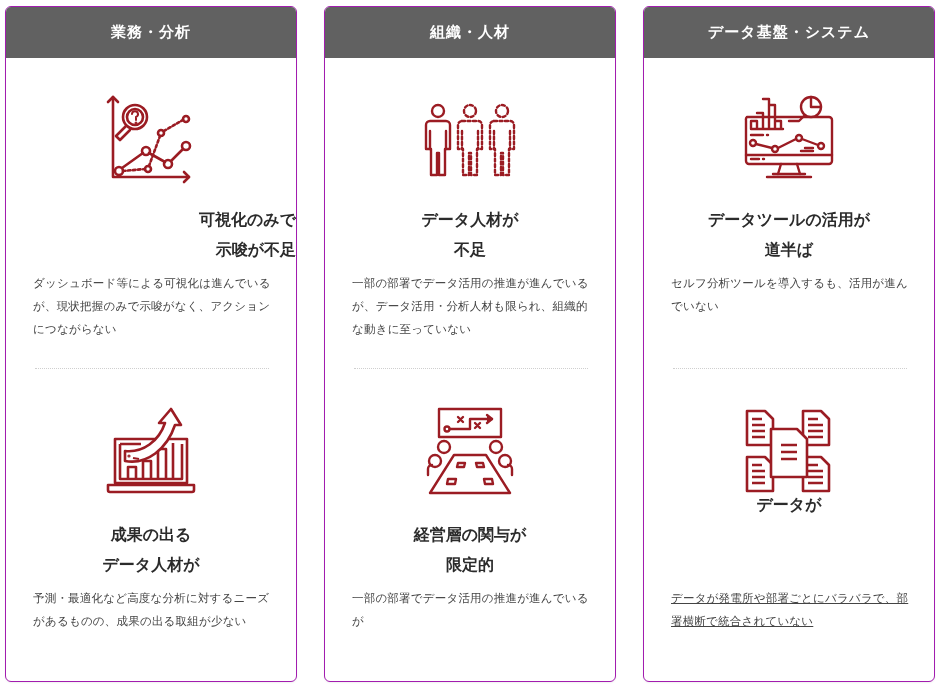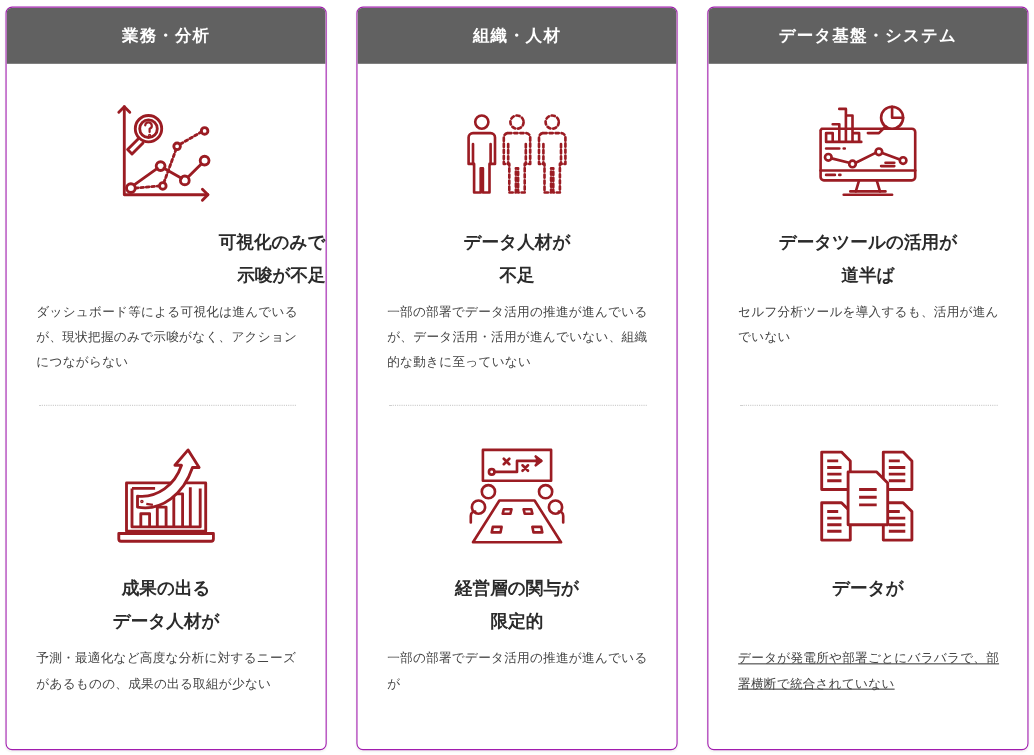--- a/index.html
+++ b/index.html
@@ -103,21 +103,21 @@
         <circle cx="80" cy="20" r="6"></circle>
         <path d="M72 30 H88 a4 4 0 0 1 4 4 V58 H87 V84 H81 V62 H79 V84 H73 V58 H68 V34 a4 4 0 0 1 4 -4 Z"></path>
         <path d="M72 40 V58 M88 40 V58"></path>
       </g>
     </svg>
   </div>
   <div class="title" style="top:198px;">
     <span>データ人材が</span>
     <span>不足</span>
   </div>
-  <div class="desc" style="top:265px;">一部の部署でデータ活用の推進が進んでいるが、データ活用・活用が進んでいない、組織的な動きに至っていない</div>
+  <div class="desc" style="top:265px;">一部の部署でデータ活用の推進が進んでいるが、データ活用・分析人材も限られ、組織的な動きに至っていない</div>
   <div class="divider"></div>
 
   <div class="icon-wrap" style="top:398px;">
     <svg viewBox="0 0 96 96" fill="none" stroke="#9b1c23" stroke-width="2.4" stroke-linejoin="round" stroke-linecap="round">
       <rect x="17" y="4" width="62" height="28"></rect>
       <circle cx="25" cy="24" r="2.5"></circle>
       <path d="M28 24 H48 V14 H70"></path>
       <path d="M65 10 L70 14 L65 18" fill="#9b1c23"></path>
       <path d="M36 12 L41 17 M41 12 L36 17"></path>
       <path d="M53 18 L58 23 M58 18 L53 23"></path>
@@ -175,17 +175,17 @@
       <path d="M62 6 H80 L88 14 V40 H62 Z"></path>
       <path d="M67 14 H77 M67 20 H82 M67 26 H82 M67 32 H82"></path>
       <path d="M6 52 H24 L32 60 V86 H6 Z"></path>
       <path d="M11 60 H21 M11 66 H24 M11 72 H24 M11 78 H24"></path>
       <path d="M62 52 H80 L88 60 V86 H62 Z"></path>
       <path d="M67 60 H77 M67 66 H82 M67 72 H82 M67 78 H82"></path>
       <path d="M30 24 H56 L66 34 V72 H30 Z" fill="#fff"></path>
       <path d="M40 40 H56 M40 47 H56 M40 54 H56"></path>
     </svg>
   </div>
-  <div class="title" style="top:513px;">
+  <div class="title" style="top:483px;">
     <span>データが</span>
   </div>
   <div class="desc" style="top:580px;text-decoration:underline;">データが発電所や部署ごとにバラバラで、部署横断で統合されていない</div>
 </div>
 
 </body></html>

